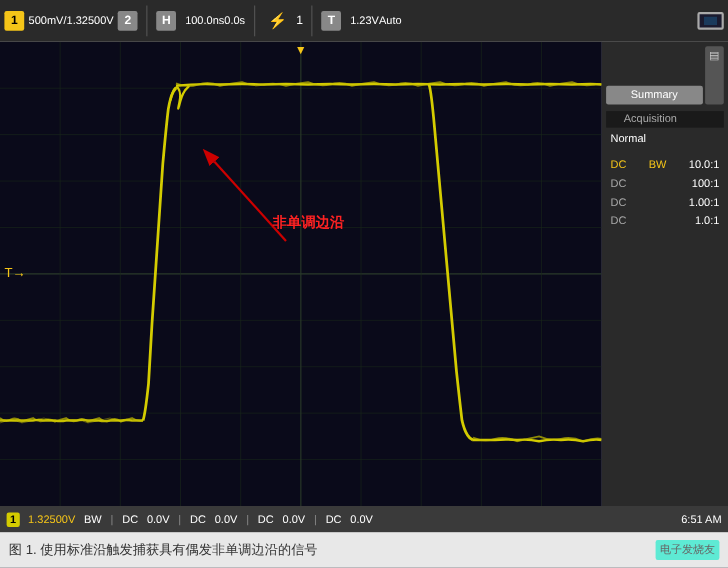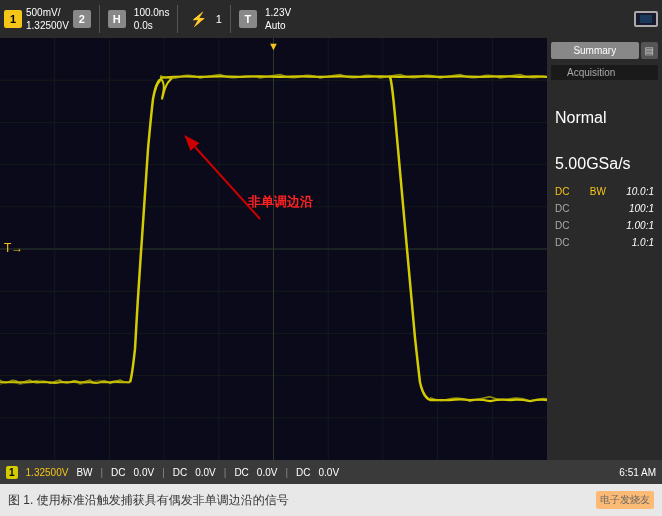--- a/index.html
+++ b/index.html
@@ -51,21 +51,21 @@
       width: 18px;
       height: 18px;
       display: flex;
       align-items: center;
       justify-content: center;
       border-radius: 2px;
     }
 
     .toolbar-info {
       display: flex;
-      flex-direction: column;
+      flex-direction: row;
       color: #fff;
       font-size: 10px;
       line-height: 1.3;
     }
 
     .toolbar-divider {
       width: 1px;
       height: 28px;
       background: #555;
       margin: 0 4px;
@@ -183,20 +183,21 @@
 
     .panel-tab {
       flex: 1;
       background: #555;
       color: #ccc;
       font-size: 10px;
       text-align: center;
       padding: 3px 2px;
       border-radius: 2px;
       cursor: pointer;
+      margin-top: 36px;
     }
 
     .panel-tab.active {
       background: #888;
       color: #fff;
     }
 
     .panel-tab-icon {
       background: #555;
       color: #ccc;
@@ -210,44 +211,42 @@
     .section-title {
       color: #aaa;
       font-size: 10px;
       background: #1a1a1a;
       padding: 2px 16px;
       margin-bottom: 2px;
     }
 
     .section-value {
       color: #fff;
-      font-size: 16px;
+      font-size: 10px;
       padding: 1px 4px;
-      margin-top: 24px;
     }
 
     .channel-row {
       display: flex;
       justify-content: space-between;
       padding: 2px 4px;
       font-size: 10px;
     }
 
     .ch-label-dc {
       color: #f5c518;
     }
     .ch-label-dc-gray {
       color: #aaa;
     }
     .ch-label-bw {
       color: #f5c518;
     }
     .ch-value {
       color: #fff;
-      font-style: italic;
     }
 
     
     .bottom-bar {
       height: 24px;
       background: #3a3a3a;
       display: flex;
       align-items: center;
       padding: 0 6px;
       gap: 8px;
@@ -281,21 +280,21 @@
 
     .caption-text {
       font-size: 12px;
       color: #333;
     }
 
     .watermark {
       margin-left: auto;
       font-size: 10px;
       color: #666;
-      background: #fdba74;
+      background: #5eead4;
       padding: 2px 4px;
       border-radius: 2px;
     }
   </style>
 </head>
 <body>
 
 <div class="outer-container">
 
   <div class="top-toolbar">
@@ -400,21 +399,20 @@
     </div>
 
     <div class="right-panel">
       <div class="panel-tabs">
         <div class="panel-tab active">Summary</div>
         <div class="panel-tab-icon">▤</div>
       </div>
 
       <div class="section-title">Acquisition</div>
       <div class="section-value">Normal</div>
-      <div class="section-value">5.00GSa/s</div>
 
       <div style="height:6px;"></div>
 
 
       <div class="channel-row">
         <span class="ch-label-dc">DC</span>
         <span class="ch-label-bw">BW</span>
         <span class="ch-value">10.0:1</span>
       </div>
       <div class="channel-row">

